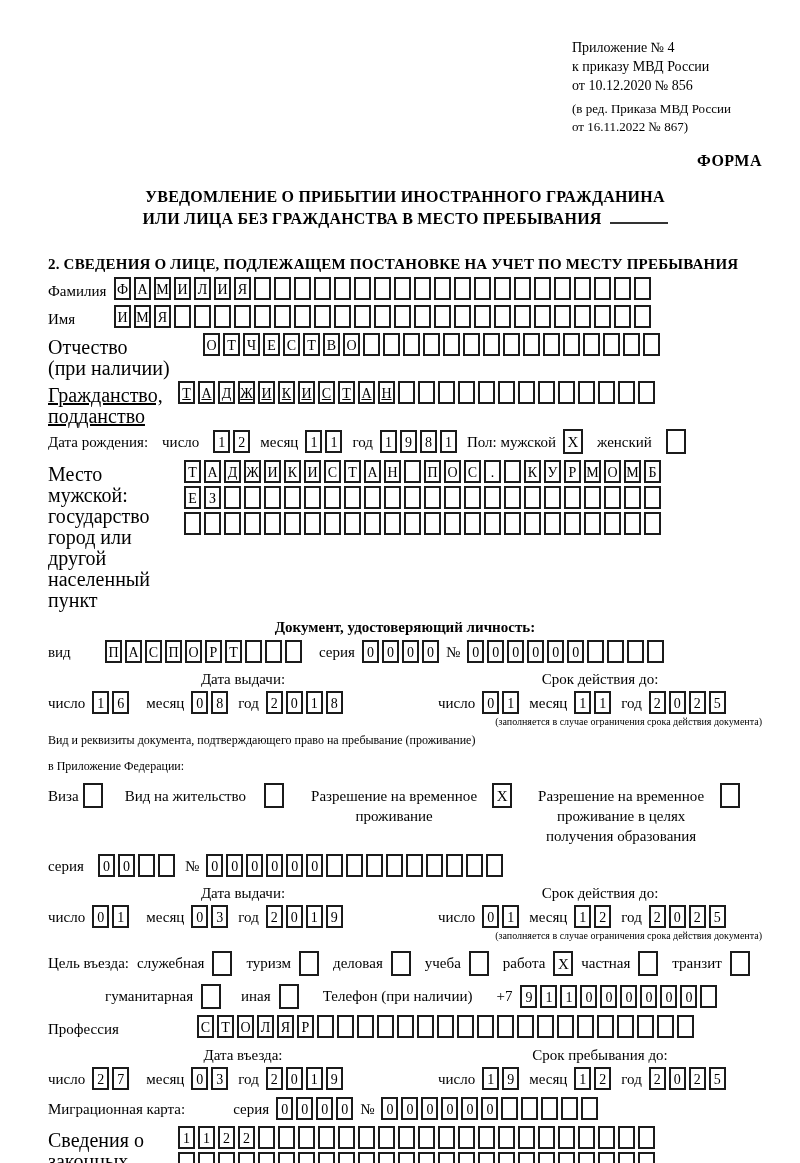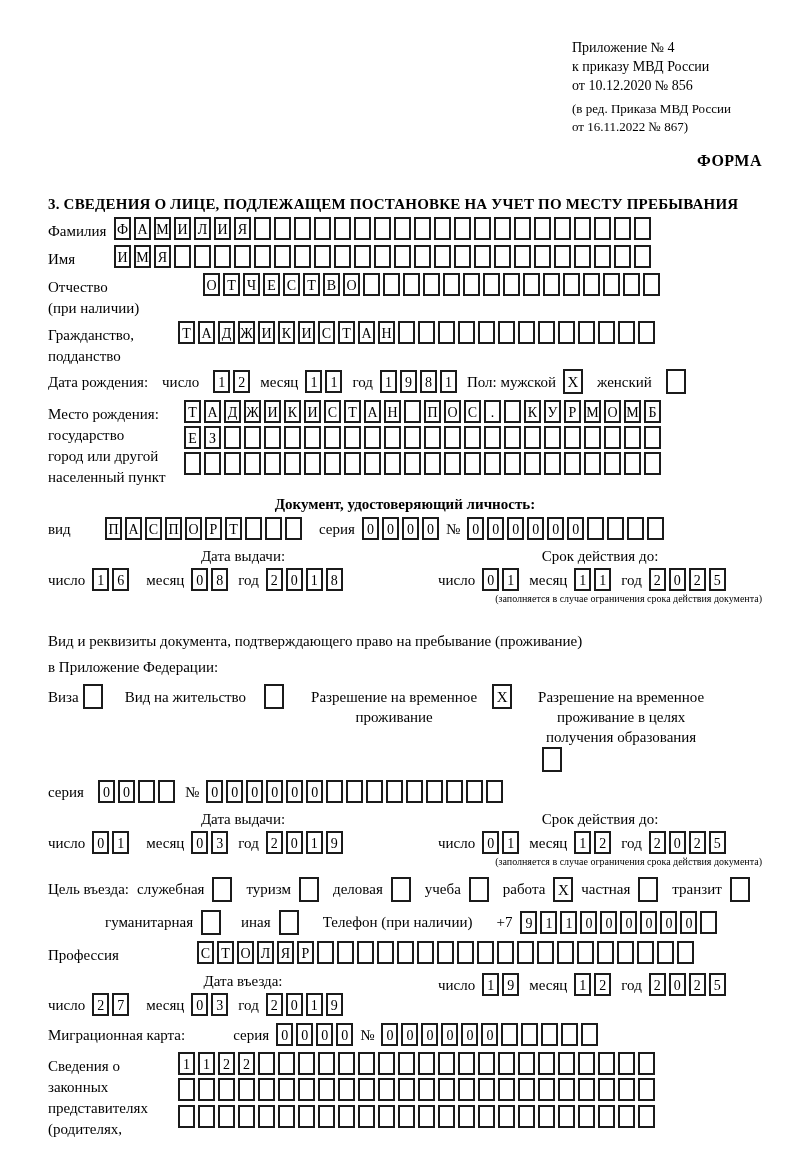--- a/index.html
+++ b/index.html
@@ -18,21 +18,21 @@
   .forma { text-align: right; font-weight: bold; font-size: 16px; margin-top: 16px; letter-spacing: 0.5px; }
 
   .title { text-align: center; font-weight: bold; font-size: 16px; line-height: 22px; margin-top: 16px; letter-spacing: 0.2px; }
   .title-underline { display: inline-block; width: 58px; border-bottom: 2px solid #333; height: 14px; margin-left: 8px; }
 
   .section-heading { font-weight: bold; font-size: 15px; margin-top: 26px; letter-spacing: 0.2px; }
 
   
   .frow { display: flex; align-items: flex-start; margin-top: 4px; }
   .lbl { font-size: 15px; line-height: 20px; padding-top: 4px; flex-shrink: 0; }
-  .lbl-block { font-size: 15px; line-height: 21px; padding-top: 4px; flex-shrink: 0; }
+  .lbl-block { font-size: 20px; line-height: 21px; padding-top: 4px; flex-shrink: 0; }
 
   .cells { display: inline-flex; flex-wrap: nowrap; }
   .cell {
     display: inline-block; width: 17px; height: 23px;
     border: 2px solid #1b1b1b; margin-right: 3px;
     text-align: center; font-size: 14px; line-height: 21px;
     flex-shrink: 0;
   }
   .cellrow { margin-bottom: 3px; }
 
@@ -57,21 +57,21 @@
 
   .dates-row { display: flex; margin-top: 8px; }
   .date-col { }
   .date-col-left { width: 390px; }
   .date-col-right { flex: 1; }
   .date-title { text-align: center; font-size: 15px; margin-bottom: 3px; }
   .date-line { display: flex; align-items: center; }
   .date-line .lbl { padding-top: 0; }
   .note { text-align: right; font-size: 10px; margin-top: 2px; }
 
-  .intro { font-size: 15px; line-height: 26px; margin-top: 24px; }
+  .intro { font-size: 12px; line-height: 26px; margin-top: 0; }
 
   .options-row { display: flex; align-items: flex-start; margin-top: 4px; }
   .opt { display: flex; align-items: flex-start; }
   .opt-label { font-size: 15px; line-height: 20px; padding-top: 3px; }
   .opt-label-wrap { text-align: center; }
   .mw170 { max-width: 172px; }
   .mw180 { max-width: 178px; }
 
   .purpose-row { display: flex; align-items: center; margin-top: 10px; }
   .purpose-row .plbl { font-size: 15px; margin-right: 8px; }
@@ -86,22 +86,26 @@
     <div>Приложение № 4</div>
     <div>к приказу МВД России</div>
     <div>от 10.12.2020 № 856</div>
   </div>
   <div class="edition">
     <div>(в ред. Приказа МВД России</div>
     <div>от 16.11.2022 № 867)</div>
   </div>
   <div class="forma">ФОРМА</div>
 
-
-  <div class="section-heading">3. СВЕДЕНИЯ О ЛИЦЕ, ПОДЛЕЖАЩЕМ ПОСТАНОВКЕ НА УЧЕТ ПО МЕСТУ ПРЕБЫВАНИЯ</div>
+  <div class="title">
+    <div>УВЕДОМЛЕНИЕ О ПРИБЫТИИ ИНОСТРАННОГО ГРАЖДАНИНА</div>
+    <div><span>ИЛИ ЛИЦА БЕЗ ГРАЖДАНСТВА В МЕСТО ПРЕБЫВАНИЯ</span><span class="title-underline"></span></div>
+  </div>
+
+  <div class="section-heading">2. СВЕДЕНИЯ О ЛИЦЕ, ПОДЛЕЖАЩЕМ ПОСТАНОВКЕ НА УЧЕТ ПО МЕСТУ ПРЕБЫВАНИЯ</div>
 
   <div class="frow" style="">
     <div class="lbl w-surname">Фамилия</div>
     <div class="cells">
         <span class="cell">Ф</span>
         <span class="cell">А</span>
         <span class="cell">М</span>
         <span class="cell">И</span>
         <span class="cell">Л</span>
         <span class="cell">И</span>
@@ -187,21 +191,21 @@
         <span class="cell"></span>
         <span class="cell"></span>
         <span class="cell"></span>
         <span class="cell"></span>
         <span class="cell"></span>
         <span class="cell"></span>
         <span class="cell"></span>
       </div>
   </div>
 
-  <div class="frow" style="margin-top:2px;">
+  <div class="frow" style="margin-top:2px;text-decoration:underline;">
     <div class="lbl-block w-citizenship">
       <div>Гражданство,</div>
       <div>подданство</div>
     </div>
     <div class="cells">
         <span class="cell">Т</span>
         <span class="cell">А</span>
         <span class="cell">Д</span>
         <span class="cell">Ж</span>
         <span class="cell">И</span>
@@ -247,21 +251,21 @@
         <span class="cell">1</span>
       </span>
     <span class="lbl small-gap" style="padding-top:0;">Пол: мужской</span>
     <span class="checkbox small-gap">X</span>
     <span class="lbl inline-gap" style="padding-top:0;">женский</span>
     <span class="checkbox inline-gap"></span>
   </div>
 
   <div class="frow" style="margin-top:6px;">
     <div class="lbl-block w-birthplace">
-      <div>Место рождения:</div>
+      <div>Место мужской:</div>
       <div>государство</div>
       <div>город или другой</div>
       <div>населенный пункт</div>
     </div>
     <div>
       <div class="cells cellrow">
           <span class="cell">Т</span>
           <span class="cell">А</span>
           <span class="cell">Д</span>
           <span class="cell">Ж</span>
@@ -438,21 +442,21 @@
       <span class="checkbox" style="margin-left:4px;"></span>
     </div>
     <div class="opt" style="margin-left:22px;">
       <span class="opt-label">Вид на жительство</span>
       <span class="checkbox" style="margin-left:18px;"></span>
     </div>
     <div class="opt" style="margin-left:24px;justify-content:flex-end;">
       <span class="opt-label opt-label-wrap mw170">Разрешение на временное проживание</span>
       <span class="checkbox" style="margin-left:12px;">X</span>
     </div>
-    <div class="opt" style="margin-left:20px;flex-direction:column;">
+    <div class="opt" style="margin-left:20px;">
       <span class="opt-label opt-label-wrap mw180">Разрешение на временное проживание в целях получения образования</span>
       <span class="checkbox" style="margin-left:10px;"></span>
     </div>
   </div>
 
   <div class="frow" style="margin-top:8px; align-items:center;">
     <span class="lbl" style="padding-top:0;">серия</span>
     <span class="cells inline-gap">
         <span class="cell">0</span>
         <span class="cell">0</span>
@@ -614,20 +618,21 @@
         <span class="lbl small-gap">год</span>
         <span class="cells small-gap">
             <span class="cell">2</span>
             <span class="cell">0</span>
             <span class="cell">1</span>
             <span class="cell">9</span>
           </span>
       </div>
     </div>
     <div class="date-col date-col-right">
+      <div class="date-title">Срок пребывания до:</div>
       <div class="date-line">
         <span class="lbl">число</span>
         <span class="cells small-gap">
             <span class="cell">1</span>
             <span class="cell">9</span>
           </span>
         <span class="lbl small-gap">месяц</span>
         <span class="cells small-gap">
             <span class="cell">1</span>
             <span class="cell">2</span>

